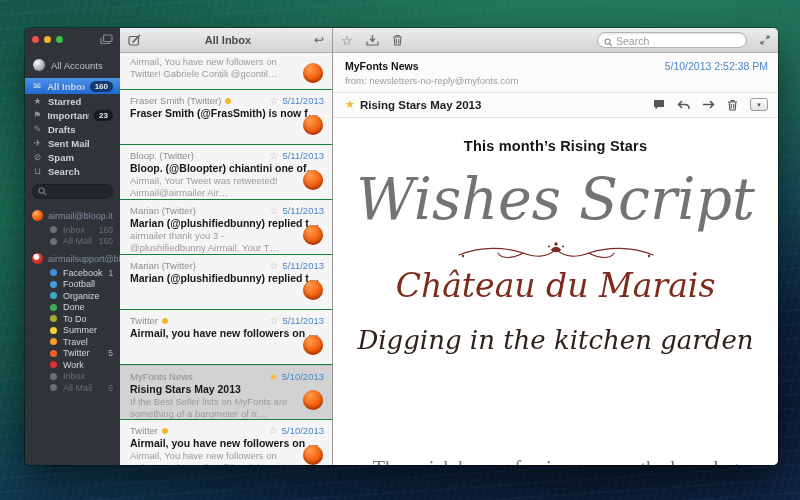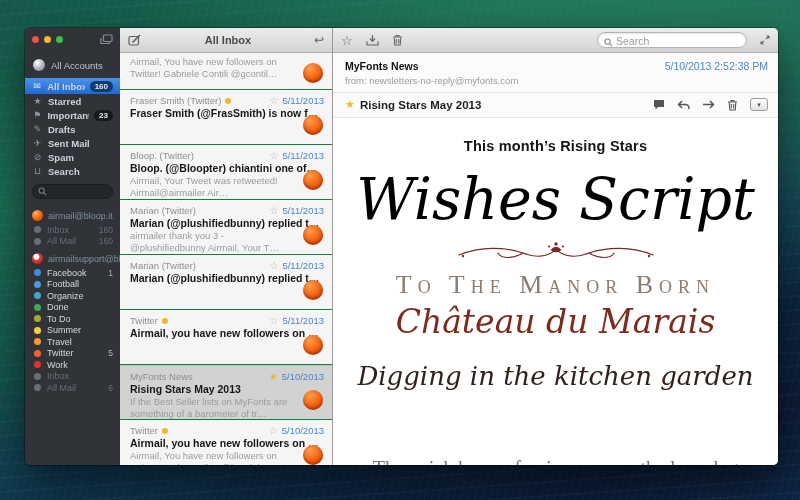--- a/index.html
+++ b/index.html
@@ -34,21 +34,21 @@
   .srow.sel { background:linear-gradient(#4a92e8,#2268d2); height:16px; }
   .srow.sel .flabel,{ color:#fff; }
   .srow.sel .ficon { color:#e8f0fa; }
   .fpill { margin-left:auto; font-size:8px; font-weight:bold; color:#e6ebf2; background:#17191d; border-radius:7px; padding:1px 5px; }
   .srow.sel .fpill { background:#123a6e; }
   .sb-search { margin:6px 7px 5px 7px; height:15px; border-radius:8px; background:#22262a; border:1px solid #1a1d20; display:flex; align-items:center; padding:0 5px; }
   .acct-hd { display:flex; align-items:center; gap:5px; padding:6px 7px 3px 7px; font-size:9px; color:#7f8ea0; white-space:nowrap; overflow:hidden; }
   .av { width:11px; height:11px; border-radius:50%; flex-shrink:0; }
   .av.orange { background:radial-gradient(circle at 35% 30%, #ffb066, #f2600f 55%, #b93507); }
   .av.red { background:radial-gradient(circle at 40% 35%, #fff 0 26%, #e8433a 34%, #a01510); }
-  .lrow { display:flex; align-items:center; gap:6px; height:11.5px; padding:0 7px 0 9px; font-size:9px; color:#d4d8dc; }
+  .lrow { display:flex; align-items:center; gap:6px; height:11.5px; padding:0 7px 0 25px; font-size:9px; color:#d4d8dc; }
   .lrow .dot { width:7px; height:7px; border-radius:50%; flex-shrink:0; }
   .lrow .lcount { margin-left:auto; color:#aeb4ba; font-size:8.5px; }
   .lrow.dim { color:#686e74; }
   .lrow.dim .lcount { color:#686e74; }
   
   .listpane { width:213px; flex-shrink:0; background:#f5f5f5; border-right:1px solid #989898; display:flex; flex-direction:column; }
   .lhead { height:25px; flex-shrink:0; background:linear-gradient(#ededed,#d3d3d3); border-bottom:1px solid #b0b0b0; display:flex; align-items:center; padding:0 8px; }
   .lhead .ltitle { flex:1; text-align:center; font-size:11px; font-weight:bold; color:#4a4a4a; }
   .emails { flex:1; overflow:hidden; }
   .erow { height:55px; padding:5px 8px 0 10px; border-bottom:1px solid #15803d; position:relative; background:#f5f5f5; }
@@ -77,21 +77,21 @@
   .mh1 .mdate { margin-left:auto; color:#4a86c8; }
   .mh2 { padding:3px 10px 6px 12px; font-size:9.5px; color:#9c9c9c; border-bottom:1px solid #e4e4e4; }
   .mh3 { display:flex; align-items:center; padding:5px 10px 6px 12px; border-bottom:1px solid #e4e4e4; gap:5px; }
   .mh3 .substar { color:#f5b62a; font-size:11px; }
   .mh3 .subject { font-size:11.5px; font-weight:bold; color:#1d1d1d; }
   .mh3 .acts { margin-left:auto; display:flex; align-items:center; gap:12px; }
   .aicon { color:#555; font-size:12px; line-height:1; cursor:pointer; }
   .ddbtn { width:18px; height:13px; border:1px solid #9a9a9a; border-radius:3px; background:linear-gradient(#fff,#e3e3e3); display:flex; align-items:center; justify-content:center; font-size:6px; color:#555; cursor:pointer; }
   .mbody { flex:1; background:#fff; text-align:center; overflow:hidden; position:relative; }
   .fs-head { margin-top:20px; font-size:14.5px; font-weight:bold; color:#151515; letter-spacing:.2px; }
-  .fs-wishes { margin-top:8px; font-family:"DejaVu Serif",serif; font-style:italic; font-size:57px; line-height:1.3; color:#000000; }
+  .fs-wishes { margin-top:8px; font-family:"DejaVu Serif",serif; font-style:italic; font-size:57px; line-height:1.3; color:#737373; }
   .fs-orn { margin-top:2px; }
   .fs-manor { margin-top:6px; font-family:"Liberation Serif",serif; font-variant:small-caps; font-size:26px; letter-spacing:6px; color:#8b7d71; font-weight:normal; }
   .fs-chateau { margin-top:2px; font-family:"DejaVu Serif",serif; font-style:italic; font-size:33px; color:#7c2b1d; }
   .fs-digging { margin-top:20px; font-family:"DejaVu Serif",serif; font-style:italic; font-size:26px; color:#31211a; }
   .fs-clip { position:absolute; left:0; right:0; bottom:-15px; font-family:"Liberation Serif",serif; font-size:20px; color:#777; white-space:nowrap; overflow:hidden; }
   svg { display:block; }
 </style>
 </head>
 <body>
 
@@ -426,19 +426,18 @@
           <g fill="#7b2a22">
             <circle cx="105" cy="6" r="1.7"></circle>
               <circle cx="98" cy="8.5" r="1.1"></circle>
               <circle cx="112" cy="8.5" r="1.1"></circle>
             <path d="M99.5 12 q5.5 -6.5 11 0 q-5.5 4.5 -11 0z"></path>
             <circle cx="12" cy="18" r="1.2"></circle>
               <circle cx="198" cy="18" r="1.2"></circle>
           </g>
         </svg>
       </div>
-      <div class="fs-manor">To The Manor Born</div>
       <div class="fs-chateau">Château du Marais</div>
       <div class="fs-digging">Digging in the kitchen garden</div>
       <div class="fs-clip">The quick brown fox jumps over the lazy dog</div>
     </div>
   </div>
 </div>
 
 </body></html>

